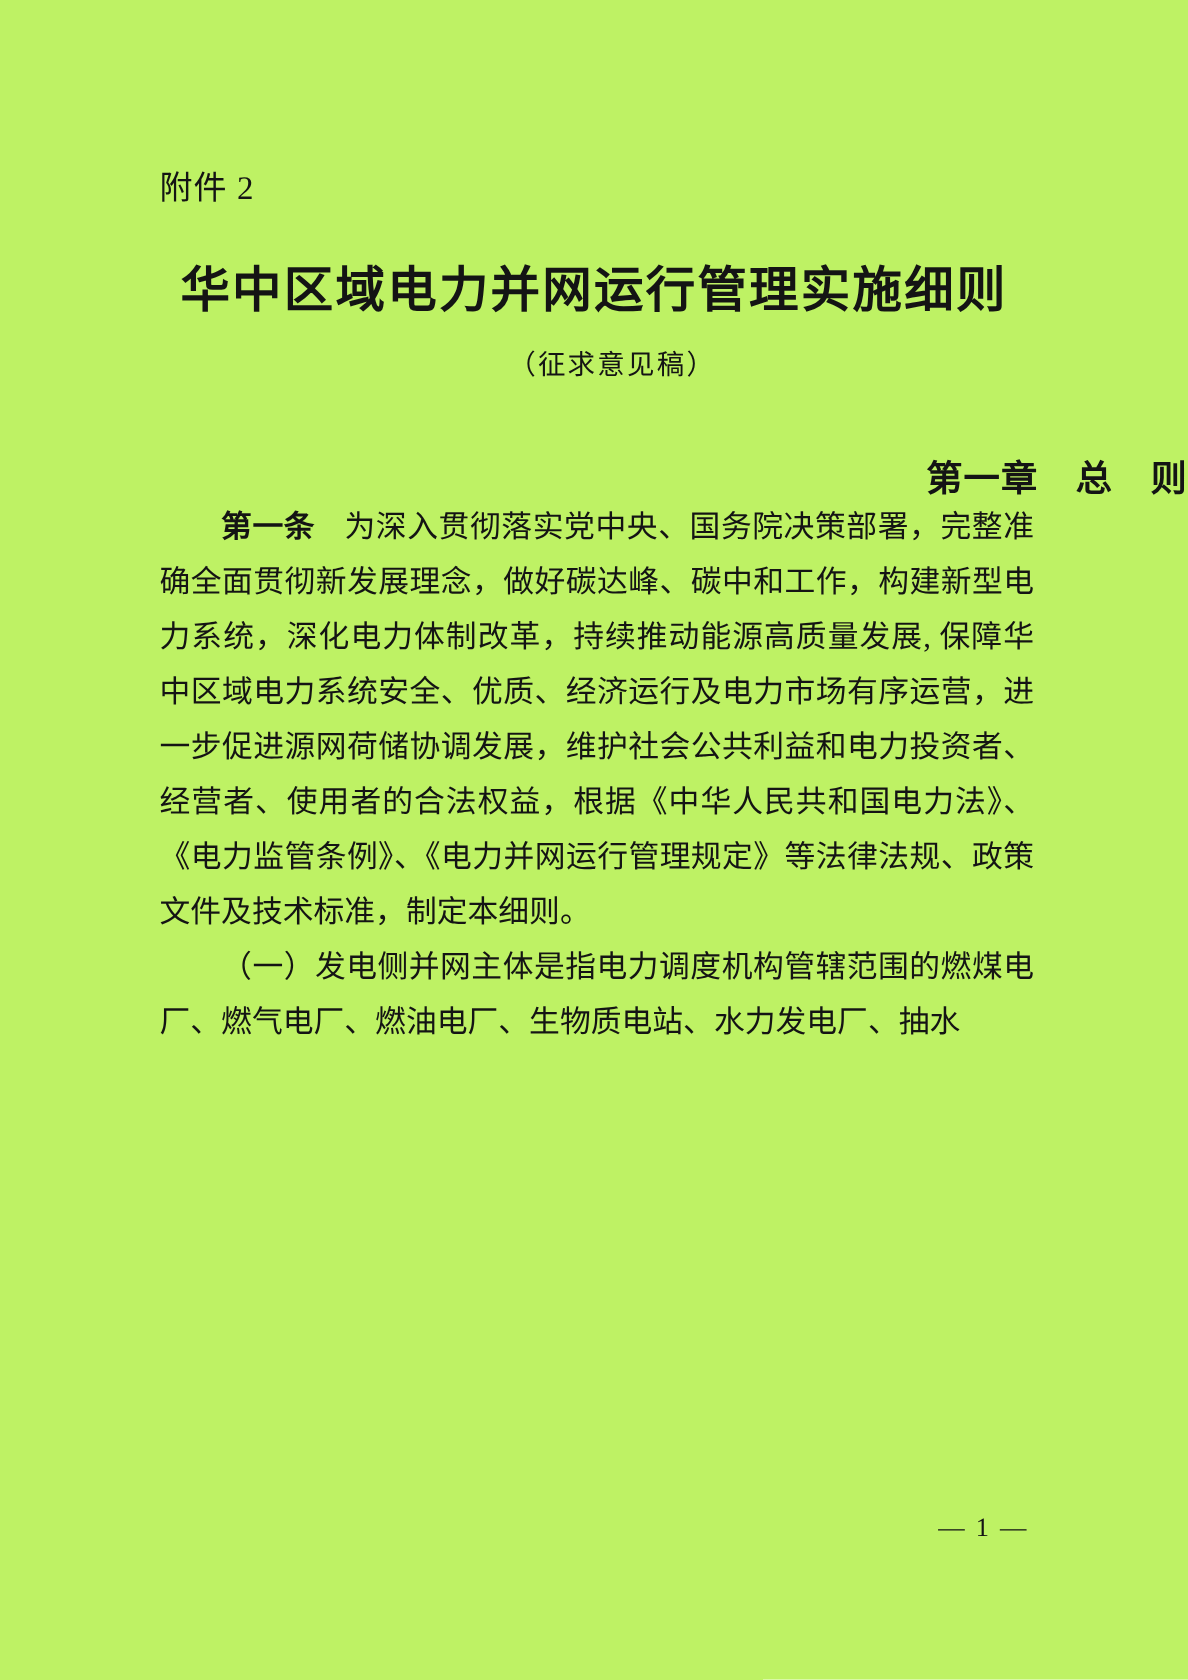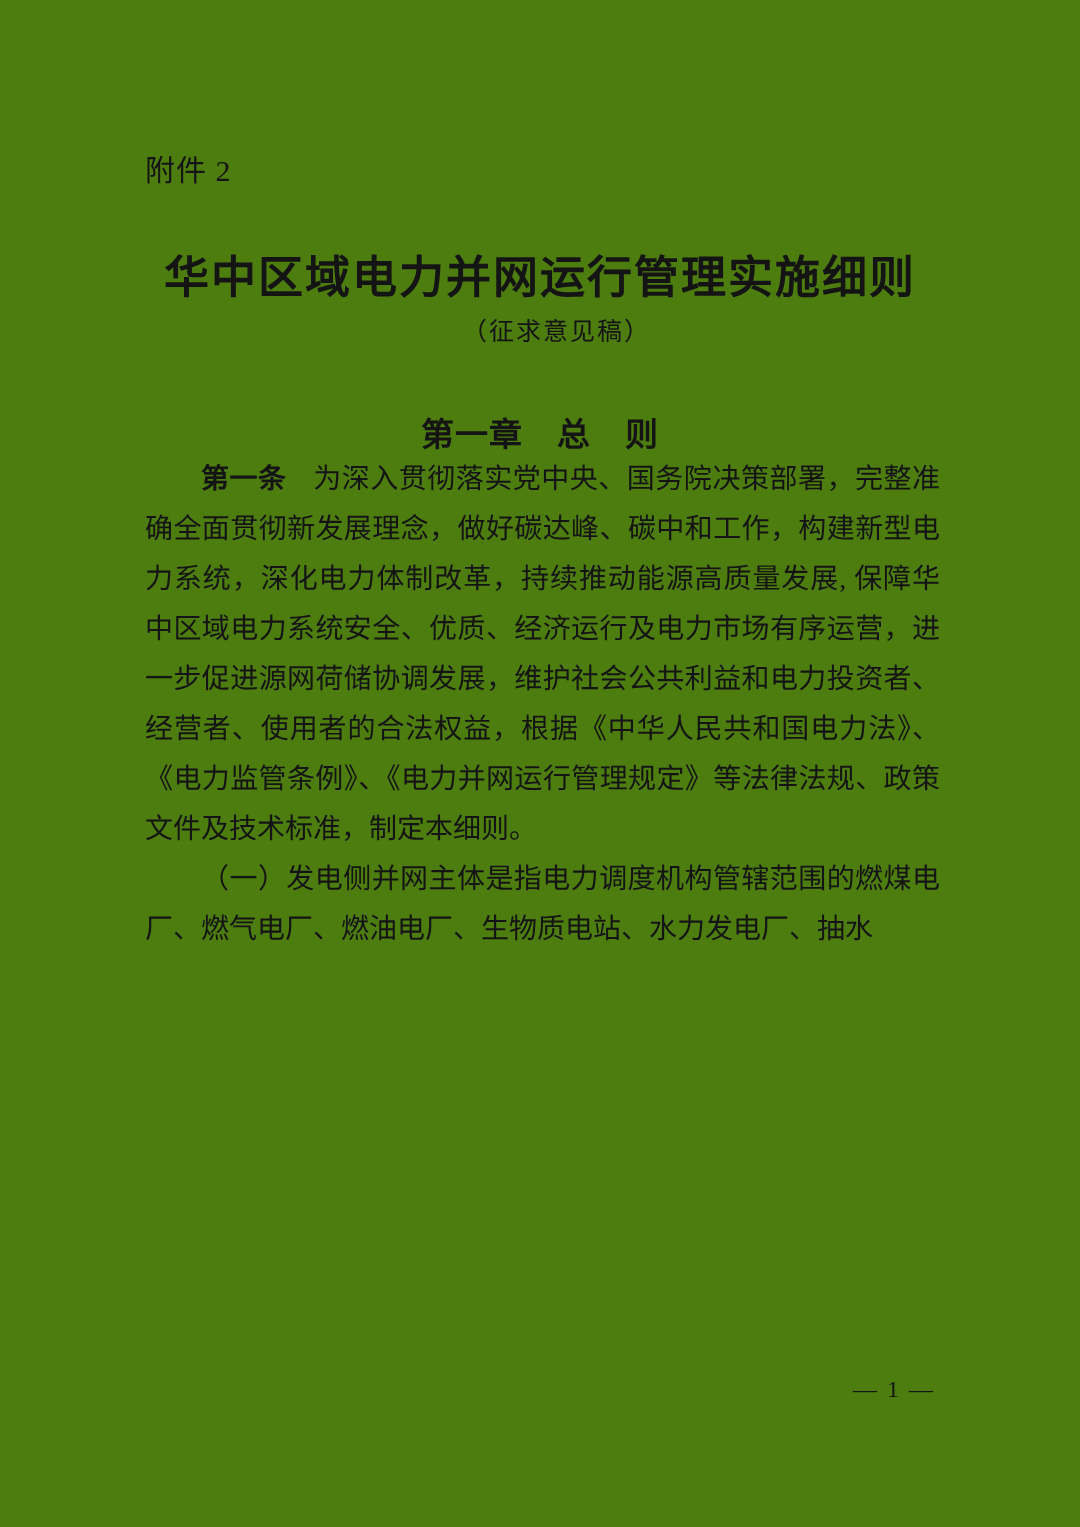--- a/index.html
+++ b/index.html
@@ -5,58 +5,58 @@
   html, body {
     margin: 0;
     padding: 0;
     background: #ffffff;
   }
   .page {
     position: relative;
     width: 1080px;
     height: 1527px;
     margin: 0 auto;
-    background: #4d7c0f;
+    background: #bef264;
     color: #141414;
     font-family: "Liberation Serif", "DejaVu Serif", serif;
     overflow: hidden;
   }
   .attachment-label {
     position: absolute;
     left: 145px;
     top: 146px;
     font-size: 30px;
     letter-spacing: 1px;
   }
   .doc-title {
     position: absolute;
     left: 0;
     right: 0;
-    top: 241px;
+    top: 227px;
     text-align: center;
     font-size: 45px;
     font-weight: bold;
     letter-spacing: 2px;
   }
   .doc-subtitle {
     position: absolute;
     left: 0;
     right: 0;
     top: 311px;
     text-align: center;
     font-size: 25px;
     letter-spacing: 2px;
     padding-left: 33px;
   }
   .chapter-heading {
     position: absolute;
     left: 0;
     right: 0;
     top: 408px;
-    text-align: center;
+    text-align: right;
     font-size: 33px;
     font-weight: bold;
     font-family: "Liberation Sans", "DejaVu Sans", sans-serif;
     letter-spacing: 1px;
   }
   .body-text {
     position: absolute;
     left: 145px;
     top: 454px;
     width: 795px;

